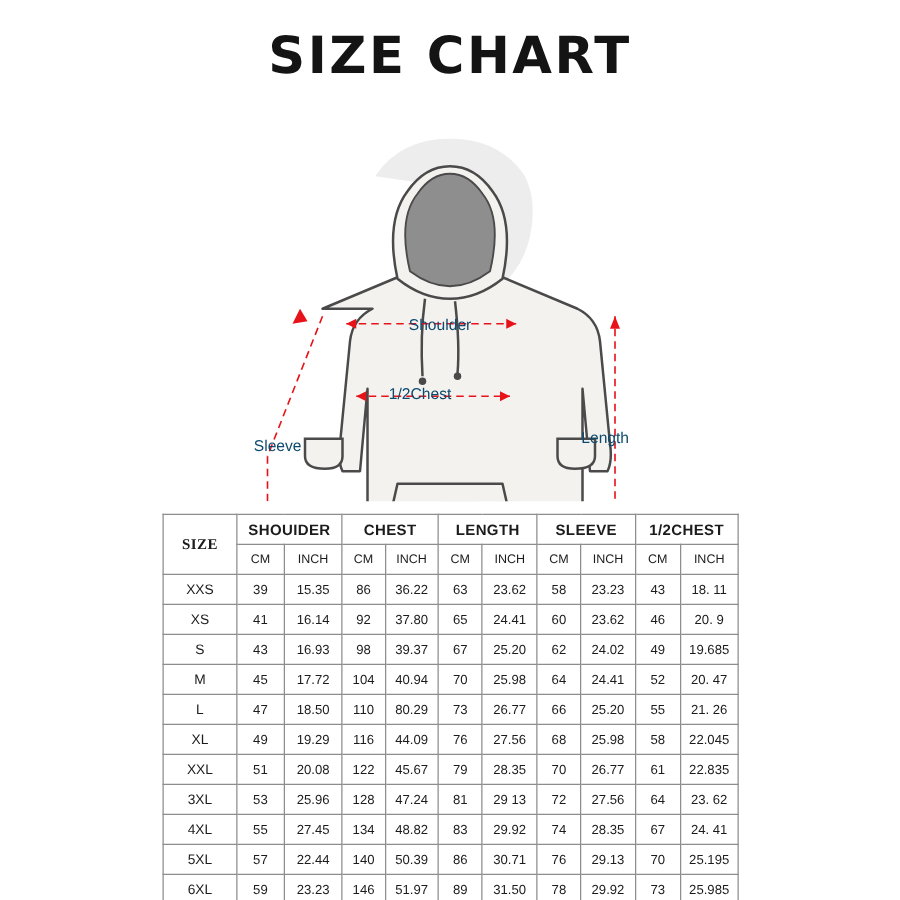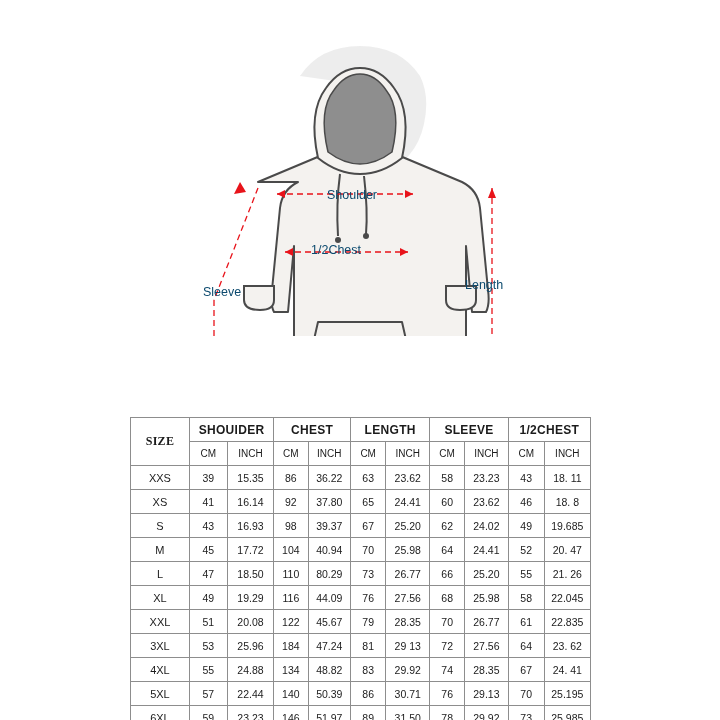--- a/index.html
+++ b/index.html
@@ -93,20 +93,21 @@
   }
   .th-size { width: 74px; font-family: Liberation Serif, serif; }
   .col-cm { width: 42px; }
   .col-in { width: 50px; }
 </style>
 </head>
 <body>
 
 <div class="page">
 
+  <div class="title">SIZE CHART</div>
 
   <div class="illo-wrap">
     <svg width="720" height="330" viewBox="0 0 720 330" xmlns="http://www.w3.org/2000/svg">
 
       <g opacity="0.18" fill="#9a9a9a">
         <path d="M300 70 q20 -30 60 -30 q40 0 60 30 q10 20 4 48 q-4 18 -14 30 l-8 10 l10 8 q18 14 24 40 l14 70 l-24 6 l-10 -52 l-6 110 l-8 0 l-10 -96 l-14 98 l-22 0 l-8 -104 l-12 52 l-24 -4 l14 -74 q6 -26 24 -40 l10 -8 l-8 -10 q-10 -12 -14 -30 q-6 -28 4 -48 z"></path>
       </g>
 
       <g>
         <path d="M258 176
@@ -229,21 +230,21 @@
             <td class="sizecell">XS</td>
             <td class="col-cm">41</td>
             <td class="col-in">16.14</td>
             <td class="col-cm">92</td>
             <td class="col-in">37.80</td>
             <td class="col-cm">65</td>
             <td class="col-in">24.41</td>
             <td class="col-cm">60</td>
             <td class="col-in">23.62</td>
             <td class="col-cm">46</td>
-            <td class="col-in">18. 8</td>
+            <td class="col-in">20. 9</td>
           </tr>
           <tr>
             <td class="sizecell">S</td>
             <td class="col-cm">43</td>
             <td class="col-in">16.93</td>
             <td class="col-cm">98</td>
             <td class="col-in">39.37</td>
             <td class="col-cm">67</td>
             <td class="col-in">25.20</td>
             <td class="col-cm">62</td>
@@ -300,33 +301,33 @@
             <td class="col-in">28.35</td>
             <td class="col-cm">70</td>
             <td class="col-in">26.77</td>
             <td class="col-cm">61</td>
             <td class="col-in">22.835</td>
           </tr>
           <tr>
             <td class="sizecell">3XL</td>
             <td class="col-cm">53</td>
             <td class="col-in">25.96</td>
-            <td class="col-cm">184</td>
+            <td class="col-cm">128</td>
             <td class="col-in">47.24</td>
             <td class="col-cm">81</td>
             <td class="col-in">29 13</td>
             <td class="col-cm">72</td>
             <td class="col-in">27.56</td>
             <td class="col-cm">64</td>
             <td class="col-in">23. 62</td>
           </tr>
           <tr>
             <td class="sizecell">4XL</td>
             <td class="col-cm">55</td>
-            <td class="col-in">24.88</td>
+            <td class="col-in">27.45</td>
             <td class="col-cm">134</td>
             <td class="col-in">48.82</td>
             <td class="col-cm">83</td>
             <td class="col-in">29.92</td>
             <td class="col-cm">74</td>
             <td class="col-in">28.35</td>
             <td class="col-cm">67</td>
             <td class="col-in">24. 41</td>
           </tr>
           <tr>

